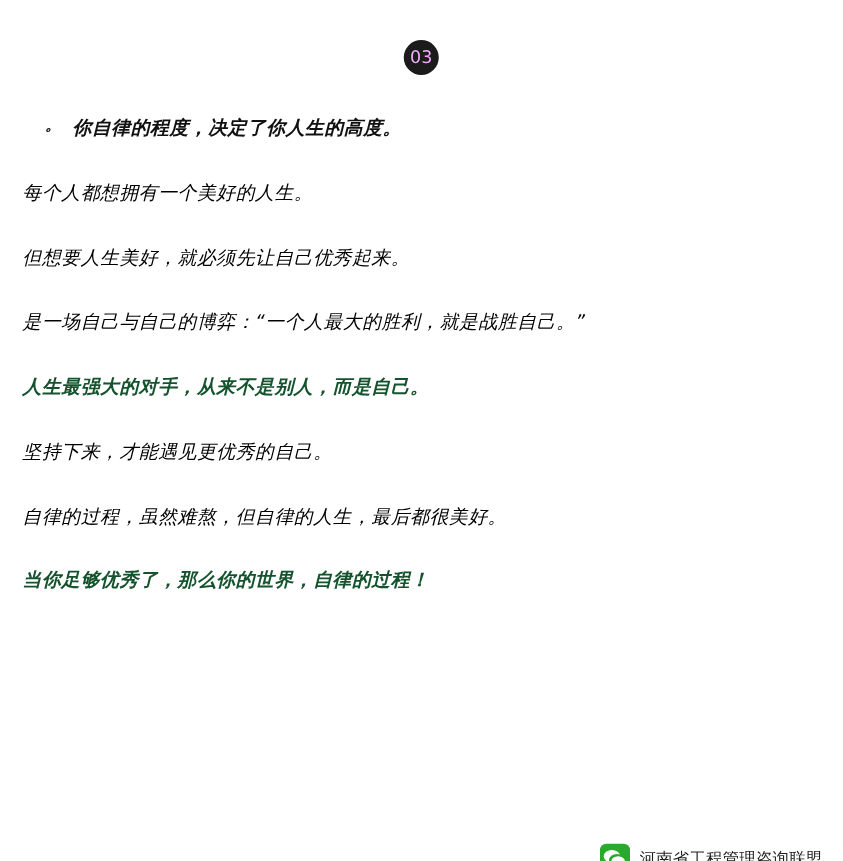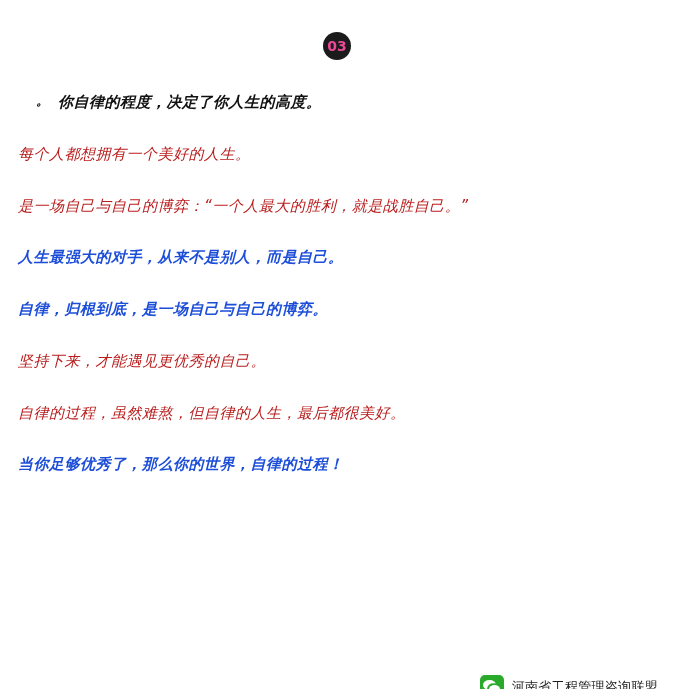--- a/index.html
+++ b/index.html
@@ -19,45 +19,45 @@
     width: 674px;
     height: 689px;
     position: relative;
     box-sizing: border-box;
   }
   .section-badge {
     width: 28px;
     height: 28px;
     border-radius: 50%;
     background: #1b1b1b;
-    color: #ec4899;
+    color: #f0abfc;
     font-size: 14px;
-    font-weight: bold;
+    font-weight: normal;
     display: flex;
     align-items: center;
     justify-content: center;
     margin: 32px auto 0 auto;
     letter-spacing: 0px;
     font-family: "DejaVu Sans", "Liberation Sans", sans-serif;
   }
   .content {
     padding: 0 18px 0 18px;
     margin-top: 30px;
     font-style: italic;
   }
   .para {
     font-size: 15px;
     line-height: 1.65;
-    color: #b91c1c;
+    color: #000000;
     margin: 0 0 27px 0;
     letter-spacing: 0.5px;
   }
   .para.bold {
     font-weight: bold;
-    color: #1d4ed8;
+    color: #14532d;
   }
   .para.lead {
     font-weight: bold;
     color: #111111;
     padding-left: 18px;
   }
   .lead-bullet {
     display: inline-block;
     width: 22px;
     color: #111111;
@@ -122,23 +122,23 @@
 
   <div class="section-badge">03</div>
 
   <div class="content">
 
     <p class="para lead">
       <span class="lead-bullet">。</span><span>你自律的程度，决定了你人生的高度。</span>
     </p>
 
     <p class="para">每个人都想拥有一个美好的人生。</p>
+    <p class="para">但想要人生美好，就必须先让自己优秀起来。</p>
     <p class="para">是一场自己与自己的博弈：“一个人最大的胜利，就是战胜自己。”</p>
     <p class="para bold">人生最强大的对手，从来不是别人，而是自己。</p>
-    <p class="para bold">自律，归根到底，是一场自己与自己的博弈。</p>
     <p class="para">坚持下来，才能遇见更优秀的自己。</p>
     <p class="para">自律的过程，虽然难熬，但自律的人生，最后都很美好。</p>
     <p class="para bold">当你足够优秀了，那么你的世界，自律的过程！</p>
 
   </div>
 
   <div class="footer">
     <div class="footer-account">
       <span class="wechat-logo">
         <span class="bubble-a"></span>

